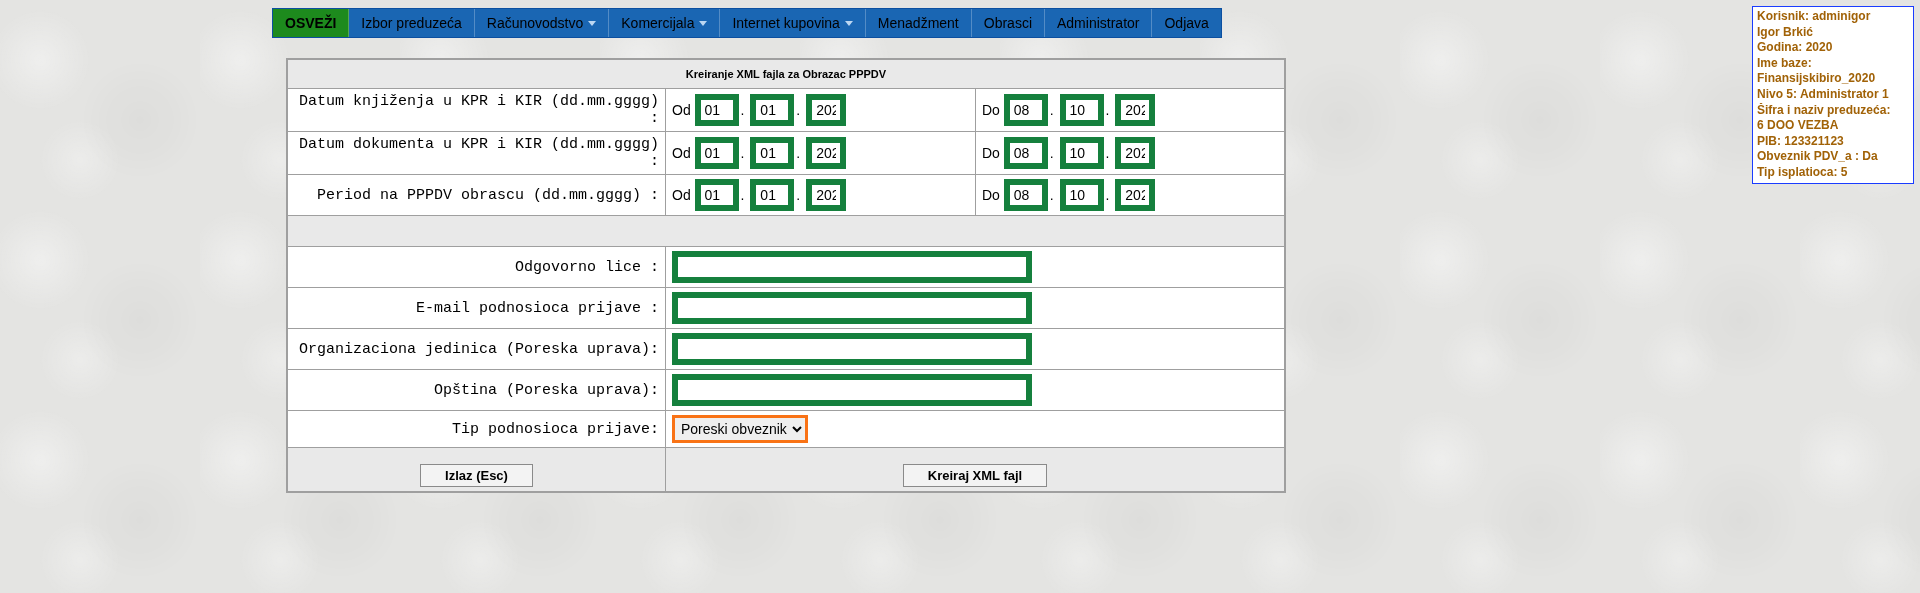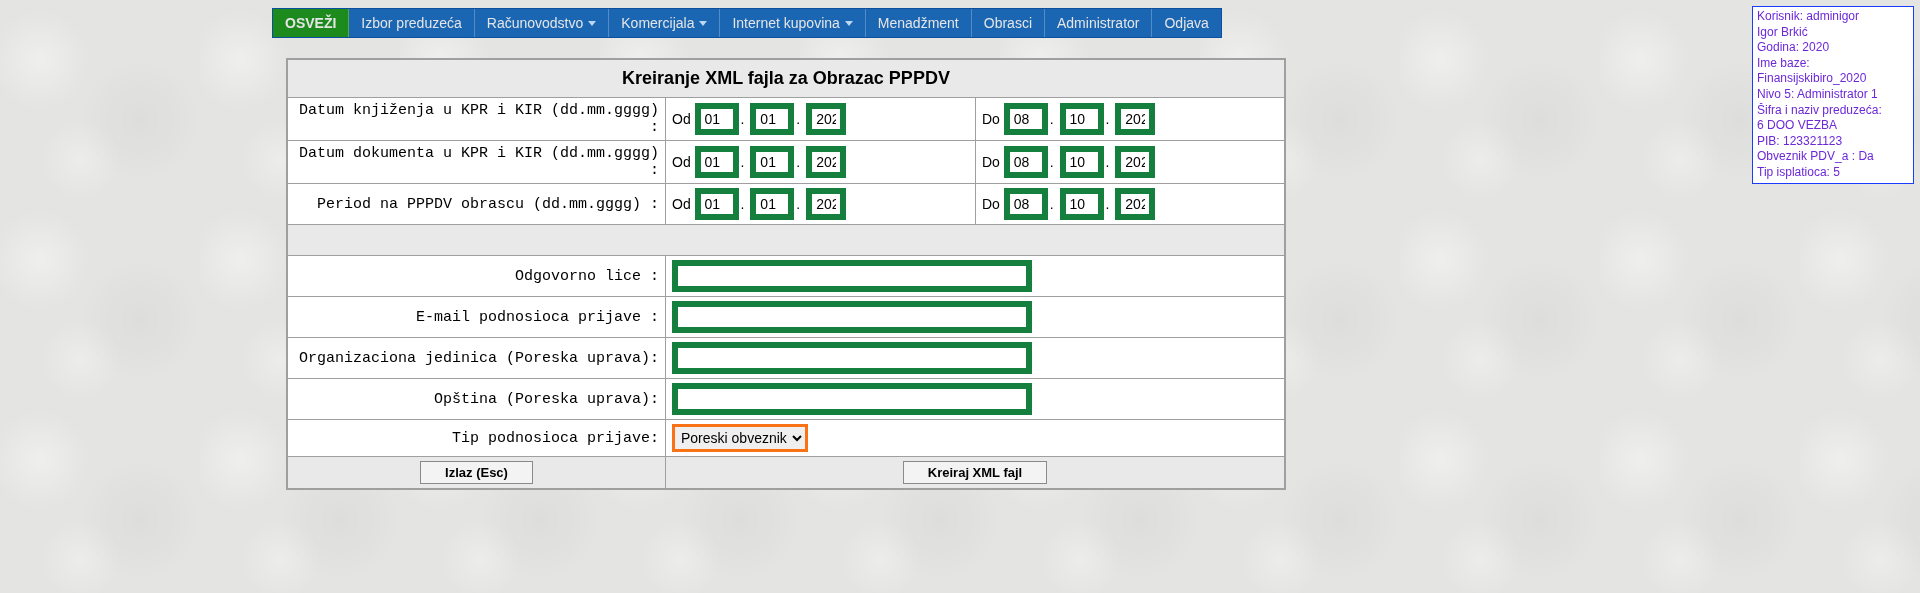--- a/index.html
+++ b/index.html
@@ -22,21 +22,21 @@
   .nav {
     position: absolute;
     top: 8px;
     left: 272px;
     display: flex;
     align-items: stretch;
     border: 1px solid #0c4fa0;
   }
   .nav-item {
     background: #1a66b3;
-    color: #e5e5e5;
+    color: #000000;
     padding: 6px 12px;
     border-right: 1px solid rgba(255,255,255,0.25);
     font-size: 14px;
     cursor: pointer;
     display: flex;
     align-items: center;
     white-space: nowrap;
   }
   .nav-item:last-child { border-right: none; }
   .nav-item.refresh {
@@ -53,24 +53,25 @@
   }
 
   
   .infobox {
     position: absolute;
     top: 6px;
     right: 6px;
     width: 152px;
     border: 1px solid #1a3cff;
     background: #fff;
-    color: #6d28d9;
+    color: #a16207;
     font-size: 12px;
     padding: 2px 4px;
     line-height: 1.3;
+    font-weight: bold;
   }
   .infobox div { white-space: nowrap; overflow: hidden; }
 
   
   .formwrap {
     position: absolute;
     top: 58px;
     left: 286px;
     width: 1000px;
   }
@@ -83,21 +84,21 @@
   table.form td, table.form th {
     border: 1px solid #9f9f9f;
     padding: 4px 6px;
     vertical-align: middle;
   }
   table.form th {
     background: #e9e9e9;
     font-weight: bold;
     text-align: center;
     padding: 8px;
-    font-size: 18px;
+    font-size: 11px;
   }
   td.label {
     text-align: right;
     width: 365px;
     font-size: 15px;
     padding-right: 8px;
     font-family: Liberation Mono, monospace;
   }
   td.spacer {
     background: #e9e9e9;
@@ -127,20 +128,21 @@
     padding: 6px;
   }
   button.action {
     font-family: inherit;
     font-size: 13px;
     font-weight: bold;
     padding: 3px 24px;
     background: #f3f3f3;
     border: 1px solid #8a8a8a;
     cursor: pointer;
+    margin-top: 12px;
   }
 </style>
 </head>
 <body>
 
 <div class="nav">
   <div class="nav-item refresh">OSVEŽI</div>
   <div class="nav-item">
       <span>Izbor preduzeća</span>
     </div>

